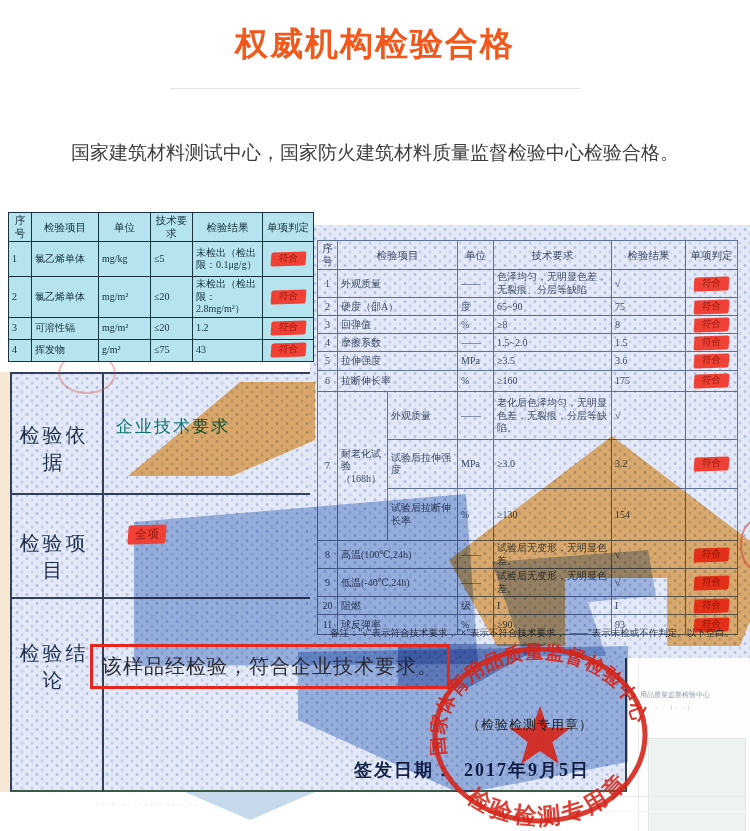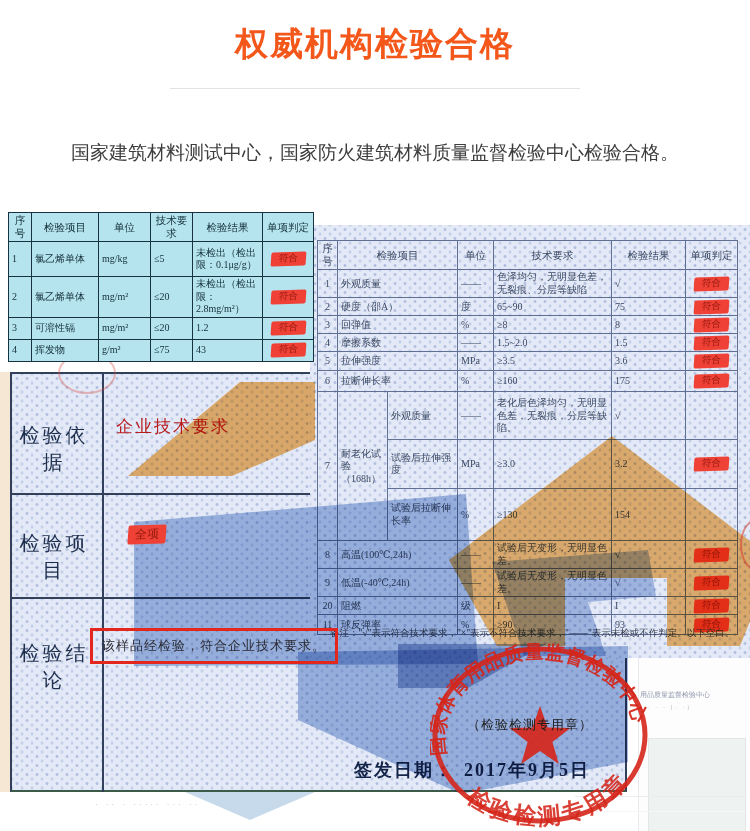--- a/index.html
+++ b/index.html
@@ -35,24 +35,24 @@
   
   .bluedoc{left:10px;top:372px;width:617px;height:420px;z-index:1;
            border:2px solid #32405c;border-bottom-color:#3c5a48;box-sizing:border-box;}
   .bd-vline{left:102px;top:372px;width:0;height:420px;border-left:2px solid #32405c;z-index:1;}
   .bd-h1{left:10px;top:493px;width:617px;height:0;border-top:2px solid #32405c;z-index:1;}
   .bd-h2{left:10px;top:597px;width:617px;height:0;border-top:2px solid #32405c;z-index:1;}
   .bd-label{font-family:"Liberation Serif","DejaVu Serif",serif;font-size:20px;color:#1e2f4e;
             letter-spacing:3px;z-index:1;width:80px;text-align:center;}
   .lab1{left:14px;top:422px;} .lab2{left:14px;top:530px;} .lab3{left:14px;top:640px;}
   .bd-basis{left:116px;top:415px;font-family:"Liberation Serif","DejaVu Serif",serif;
-            font-size:17px;color:#b91c1c;letter-spacing:2px;z-index:1;}
+            font-size:17px;color:#0f766e;letter-spacing:2px;z-index:1;}
   .quanxiang{left:128px;top:524px;z-index:5;}
-  .redbox{left:90px;top:628px;width:auto;border:3px solid #e3271c;padding:6px 9px;z-index:5;
-          font-family:"Liberation Serif","DejaVu Serif",serif;font-size:13px;color:#2a2a33;letter-spacing:1px;}
+  .redbox{left:90px;top:644px;width:auto;border:3px solid #e3271c;padding:6px 9px;z-index:5;
+          font-family:"Liberation Serif","DejaVu Serif",serif;font-size:20px;color:#2a2a33;letter-spacing:1px;}
   .issue{left:354px;top:758px;z-index:2;font-family:"Liberation Serif","DejaVu Serif",serif;
          font-size:18px;font-weight:bold;color:#15254a;letter-spacing:2px;}
   .issue .dt{margin-left:10px;}
   .faint-arc{left:58px;top:352px;width:54px;height:38px;border:2px solid rgba(216,72,60,.35);
              border-radius:50%;z-index:1;}
   .edge-arc{left:740px;top:520px;width:26px;height:46px;border:2px solid rgba(213,60,45,.55);
             border-radius:50%;z-index:5;}
 
   
   .cyantbl{left:8px;top:212px;z-index:3;border-collapse:collapse;table-layout:fixed;width:305px;

